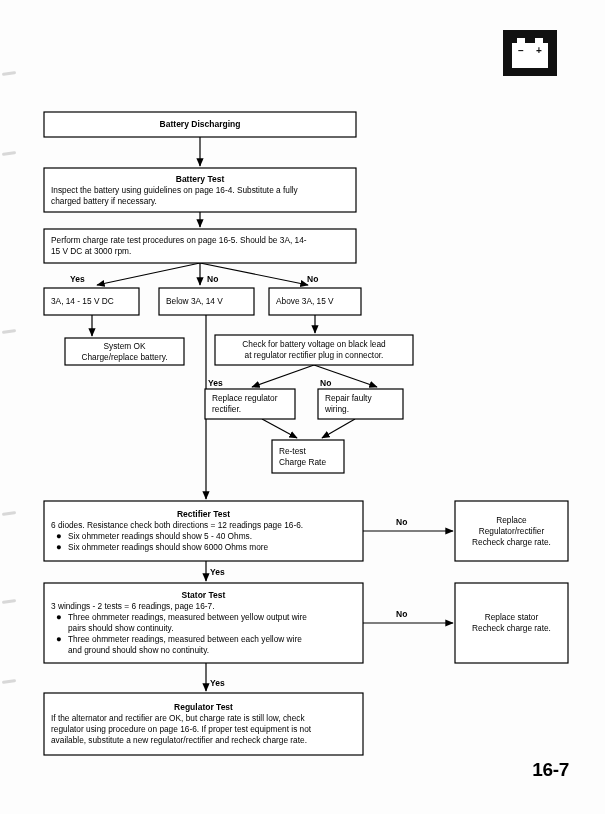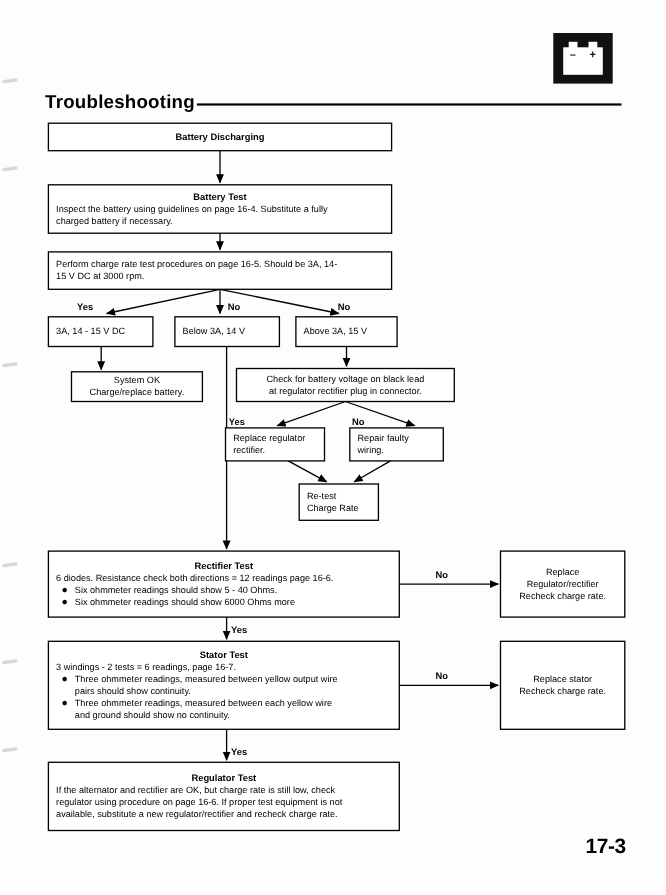--- a/index.html
+++ b/index.html
@@ -153,24 +153,20 @@
   <div class="scan-mark" style="top:680px"></div>
 
   <div id="battery-icon">
     <div class="term l"></div>
     <div class="term r"></div>
     <div class="body"></div>
     <div class="sign minus">–</div>
     <div class="sign plus">+</div>
   </div>
 
-  <div id="heading">
-    <div class="title">Troubleshooting</div>
-    <div class="rule"></div>
-  </div>
 
   <svg id="flow" width="605" height="814" viewBox="0 0 605 814">
     <defs>
       <marker id="arrow" markerWidth="8" markerHeight="8" refX="6.4" refY="3" orient="auto" markerUnits="strokeWidth">
         <path d="M0,0 L7,3 L0,6 z" fill="#000000"></path>
       </marker>
     </defs>
 
     <g id="connectors">
 
@@ -299,15 +295,15 @@
         <text x="307" y="282" class="t-label">No</text>
         <text x="208" y="386" class="t-label">Yes</text>
         <text x="320" y="386" class="t-label">No</text>
         <text x="396" y="525" class="t-label">No</text>
         <text x="210" y="575" class="t-label">Yes</text>
         <text x="396" y="617" class="t-label">No</text>
         <text x="210" y="686" class="t-label">Yes</text>
       </g>
   </svg>
 
-  <div id="page-number">17-3</div>
+  <div id="page-number">16-7</div>
 
 </div>
 
 </body></html>

